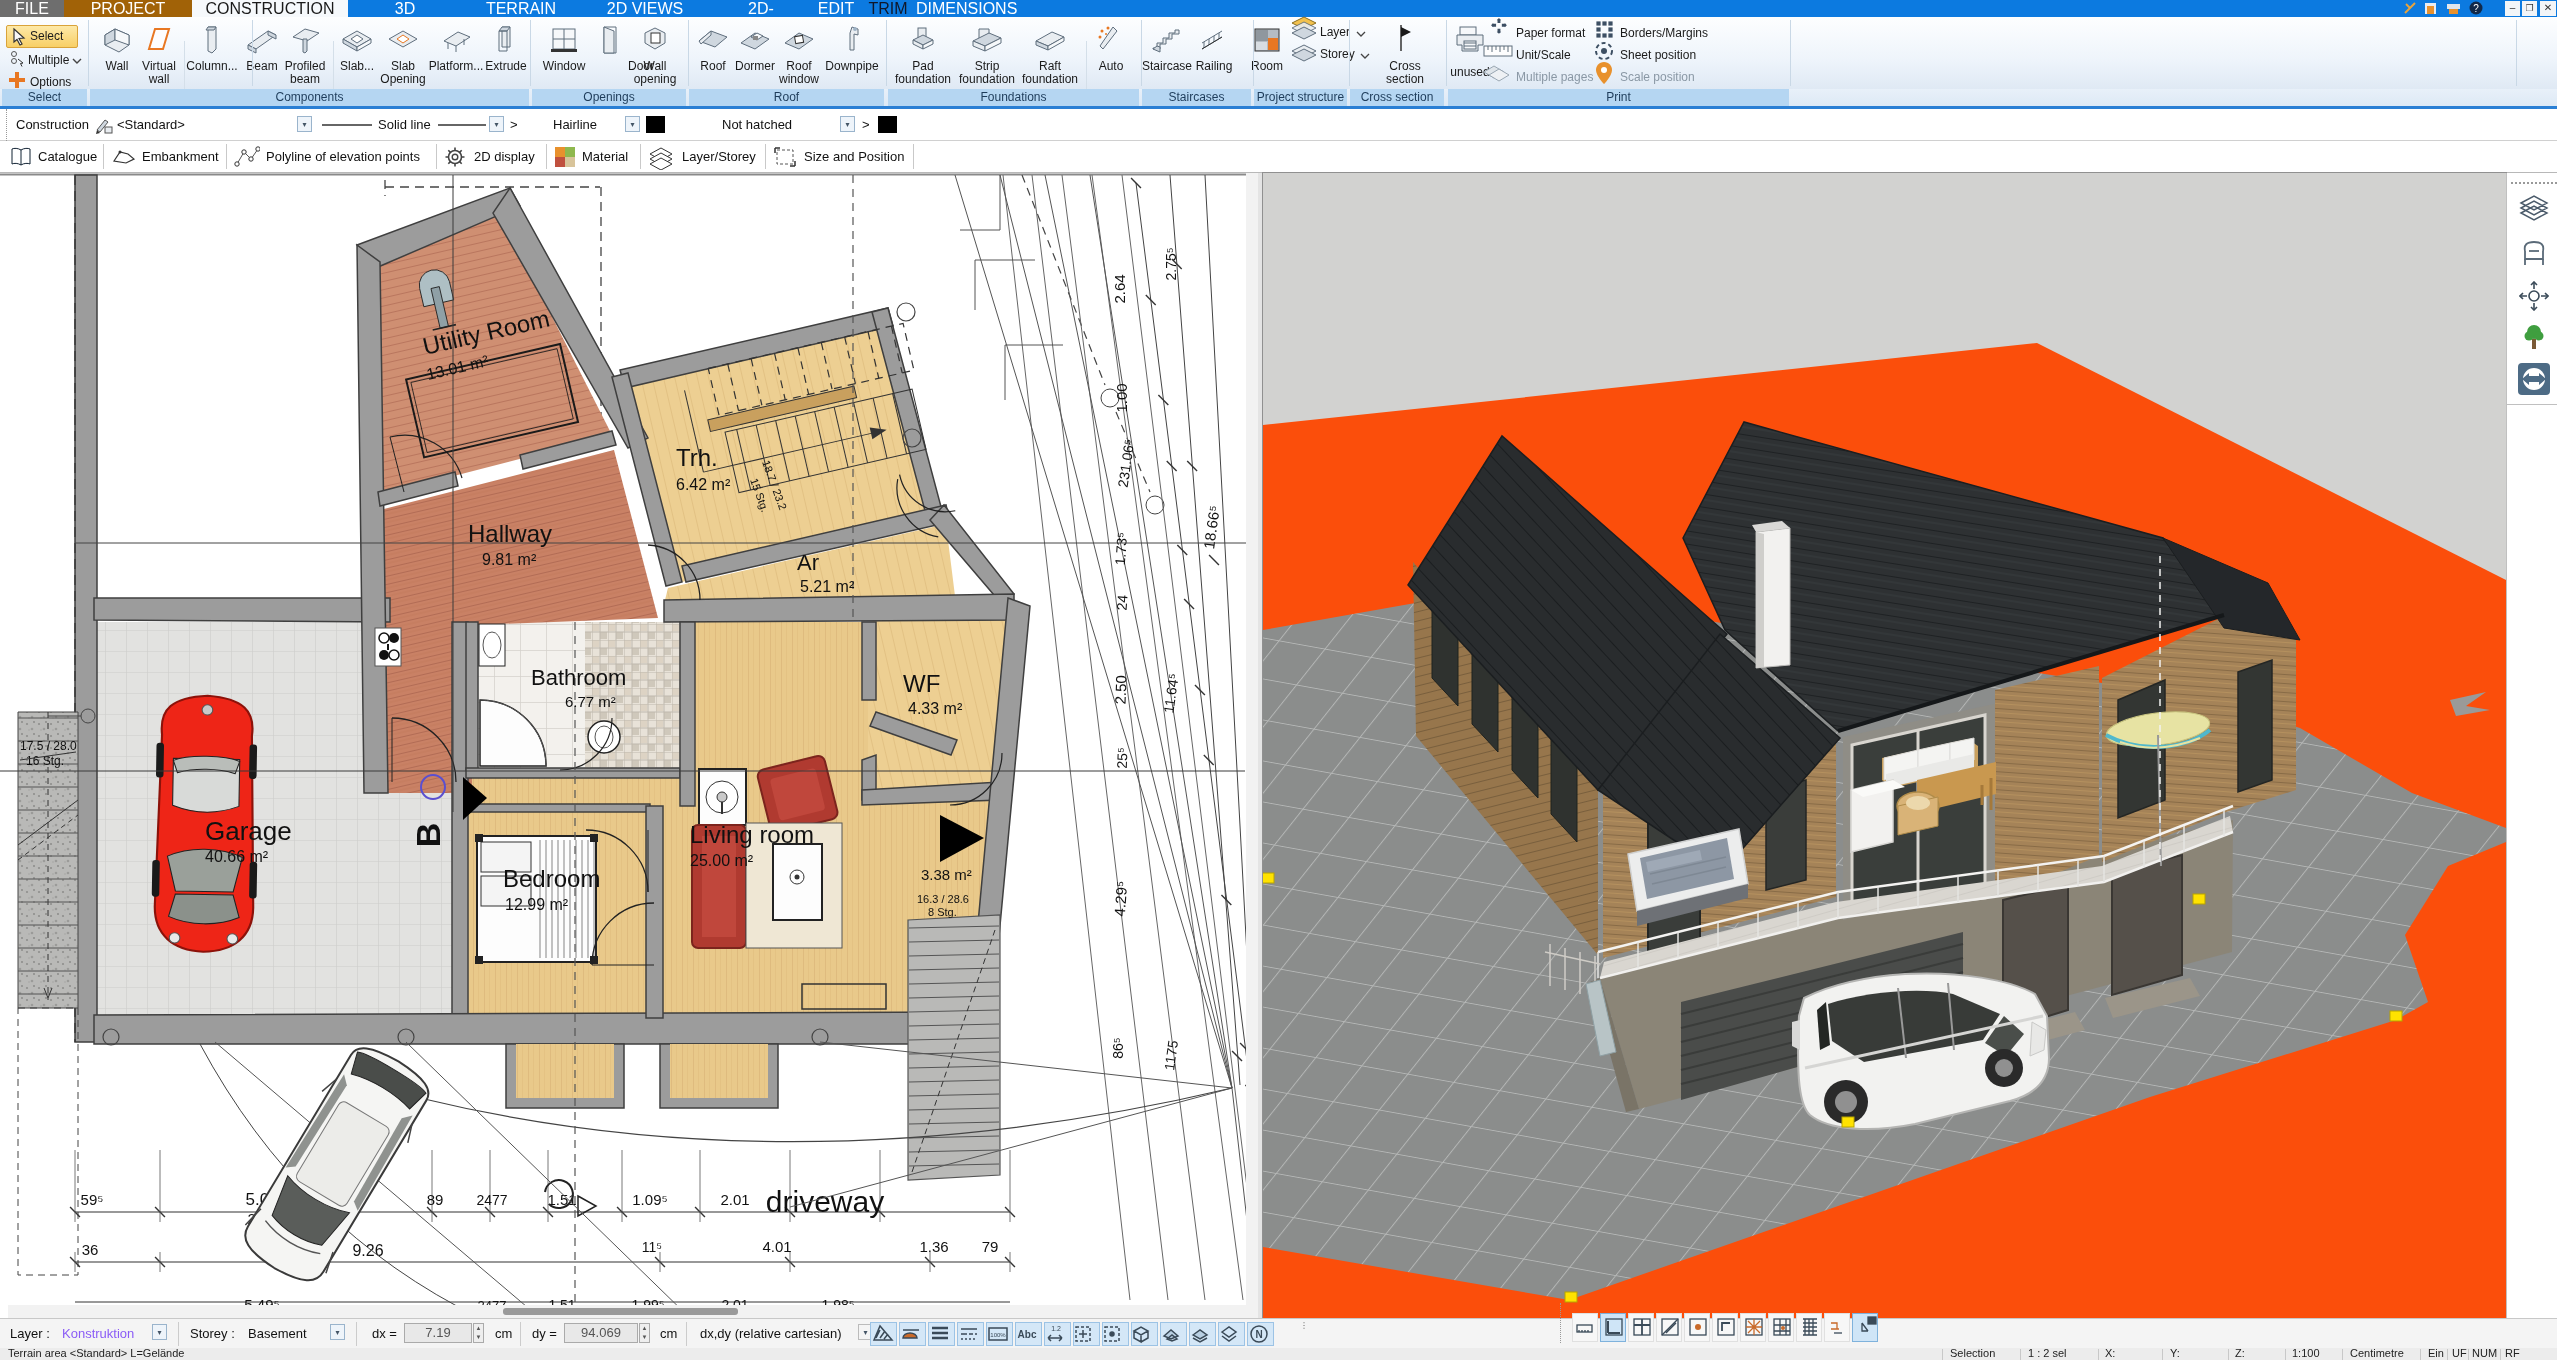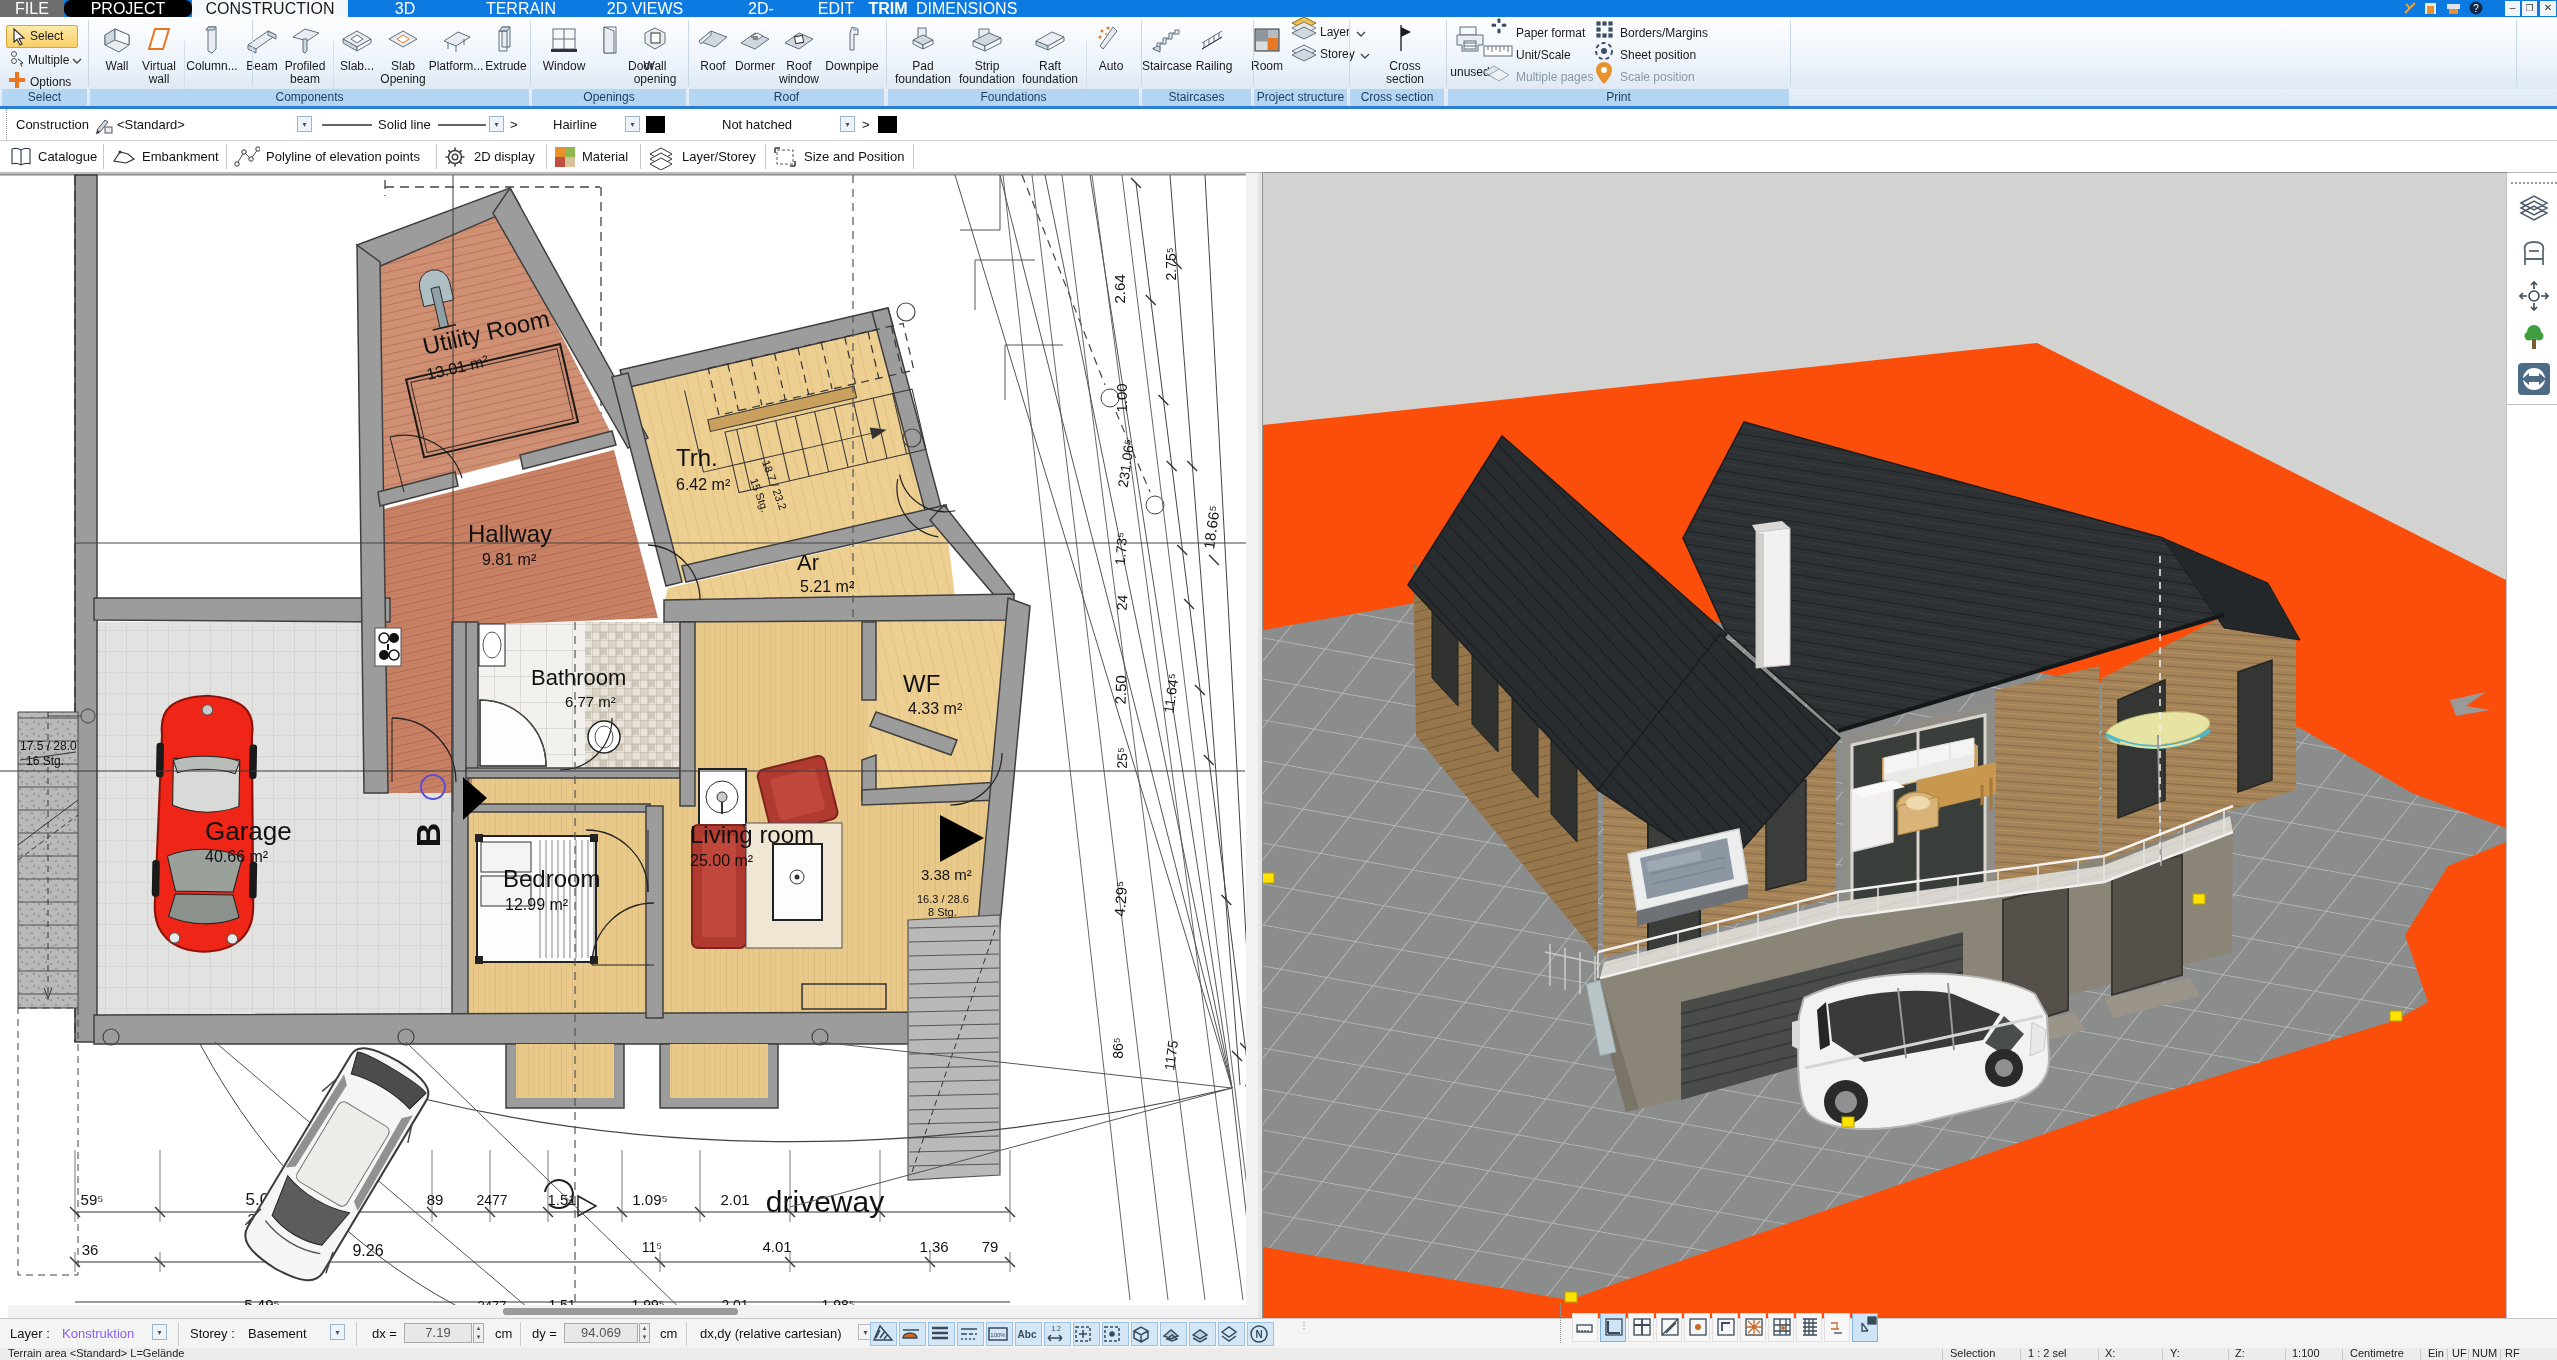--- a/index.html
+++ b/index.html
@@ -33,28 +33,28 @@
 #botA .t { position:absolute; font-size:13px; color:#111; top:7px; }
 #botB { left:0; top:1348px; width:2557px; height:12px; background:#ececec; }
 #botB .t { position:absolute; font-size:11px; color:#222; top:-1px; line-height:13px; }
 .inpt { position:absolute; top:4px; height:20px; background:#e8e8e8; border:1px solid #aaa; font-size:13px; color:#555; text-align:center; line-height:18px; }
 </style>
 </head>
 <body>
 <div id="app">
 <div id="tabbar" class="abs">
 <div class="tab" style="left:0px;width:64px;background:#6e6e6e;color:#fff;">FILE</div>
-<div class="tab" style="left:64px;width:128px;background:#000000;color:#fff;border-radius:7px;">PROJECT</div>
+<div class="tab" style="left:64px;width:128px;background:#a16207;color:#fff;">PROJECT</div>
 <div class="tab" style="left:192px;width:156px;background:#f6f9fc;color:#1a1a1a;">CONSTRUCTION</div>
 <div class="tab" style="left:348px;width:114px;color:#fff;">3D</div>
 <div class="tab" style="left:462px;width:118px;color:#fff;">TERRAIN</div>
 <div class="tab" style="left:580px;width:130px;color:#fff;">2D VIEWS</div>
 <div class="tab" style="left:710px;width:102px;color:#fff;">2D-ELEMENTS</div>
 <div class="tab" style="left:812px;width:48px;color:#fff;">EDIT</div>
-<div class="tab" style="left:860px;width:56px;color:#ffffff;font-weight:bold;">TRIM</div>
+<div class="tab" style="left:860px;width:56px;color:#0f172a;">TRIM</div>
 <div class="tab" style="left:916px;width:90px;color:#fff;">DIMENSIONS</div>
 <svg class="abs" style="left:2403px;top:1px;" width="100" height="15" viewBox="0 0 100 15">
 <g stroke="#e8a33d" stroke-width="2" fill="none">
           <path d="M2 12 L12 2"></path>
           <path d="M3 3 l4 4"></path>
         </g>
 <rect x="22" y="2" width="11" height="11" fill="#e8ecf2"></rect>
         <rect x="24" y="5" width="7" height="8" fill="#e8912d"></rect>
 <rect x="44" y="3" width="13" height="5" fill="#dfe5ec"></rect>
         <rect x="46" y="8" width="9" height="5" fill="#e8912d"></rect>

